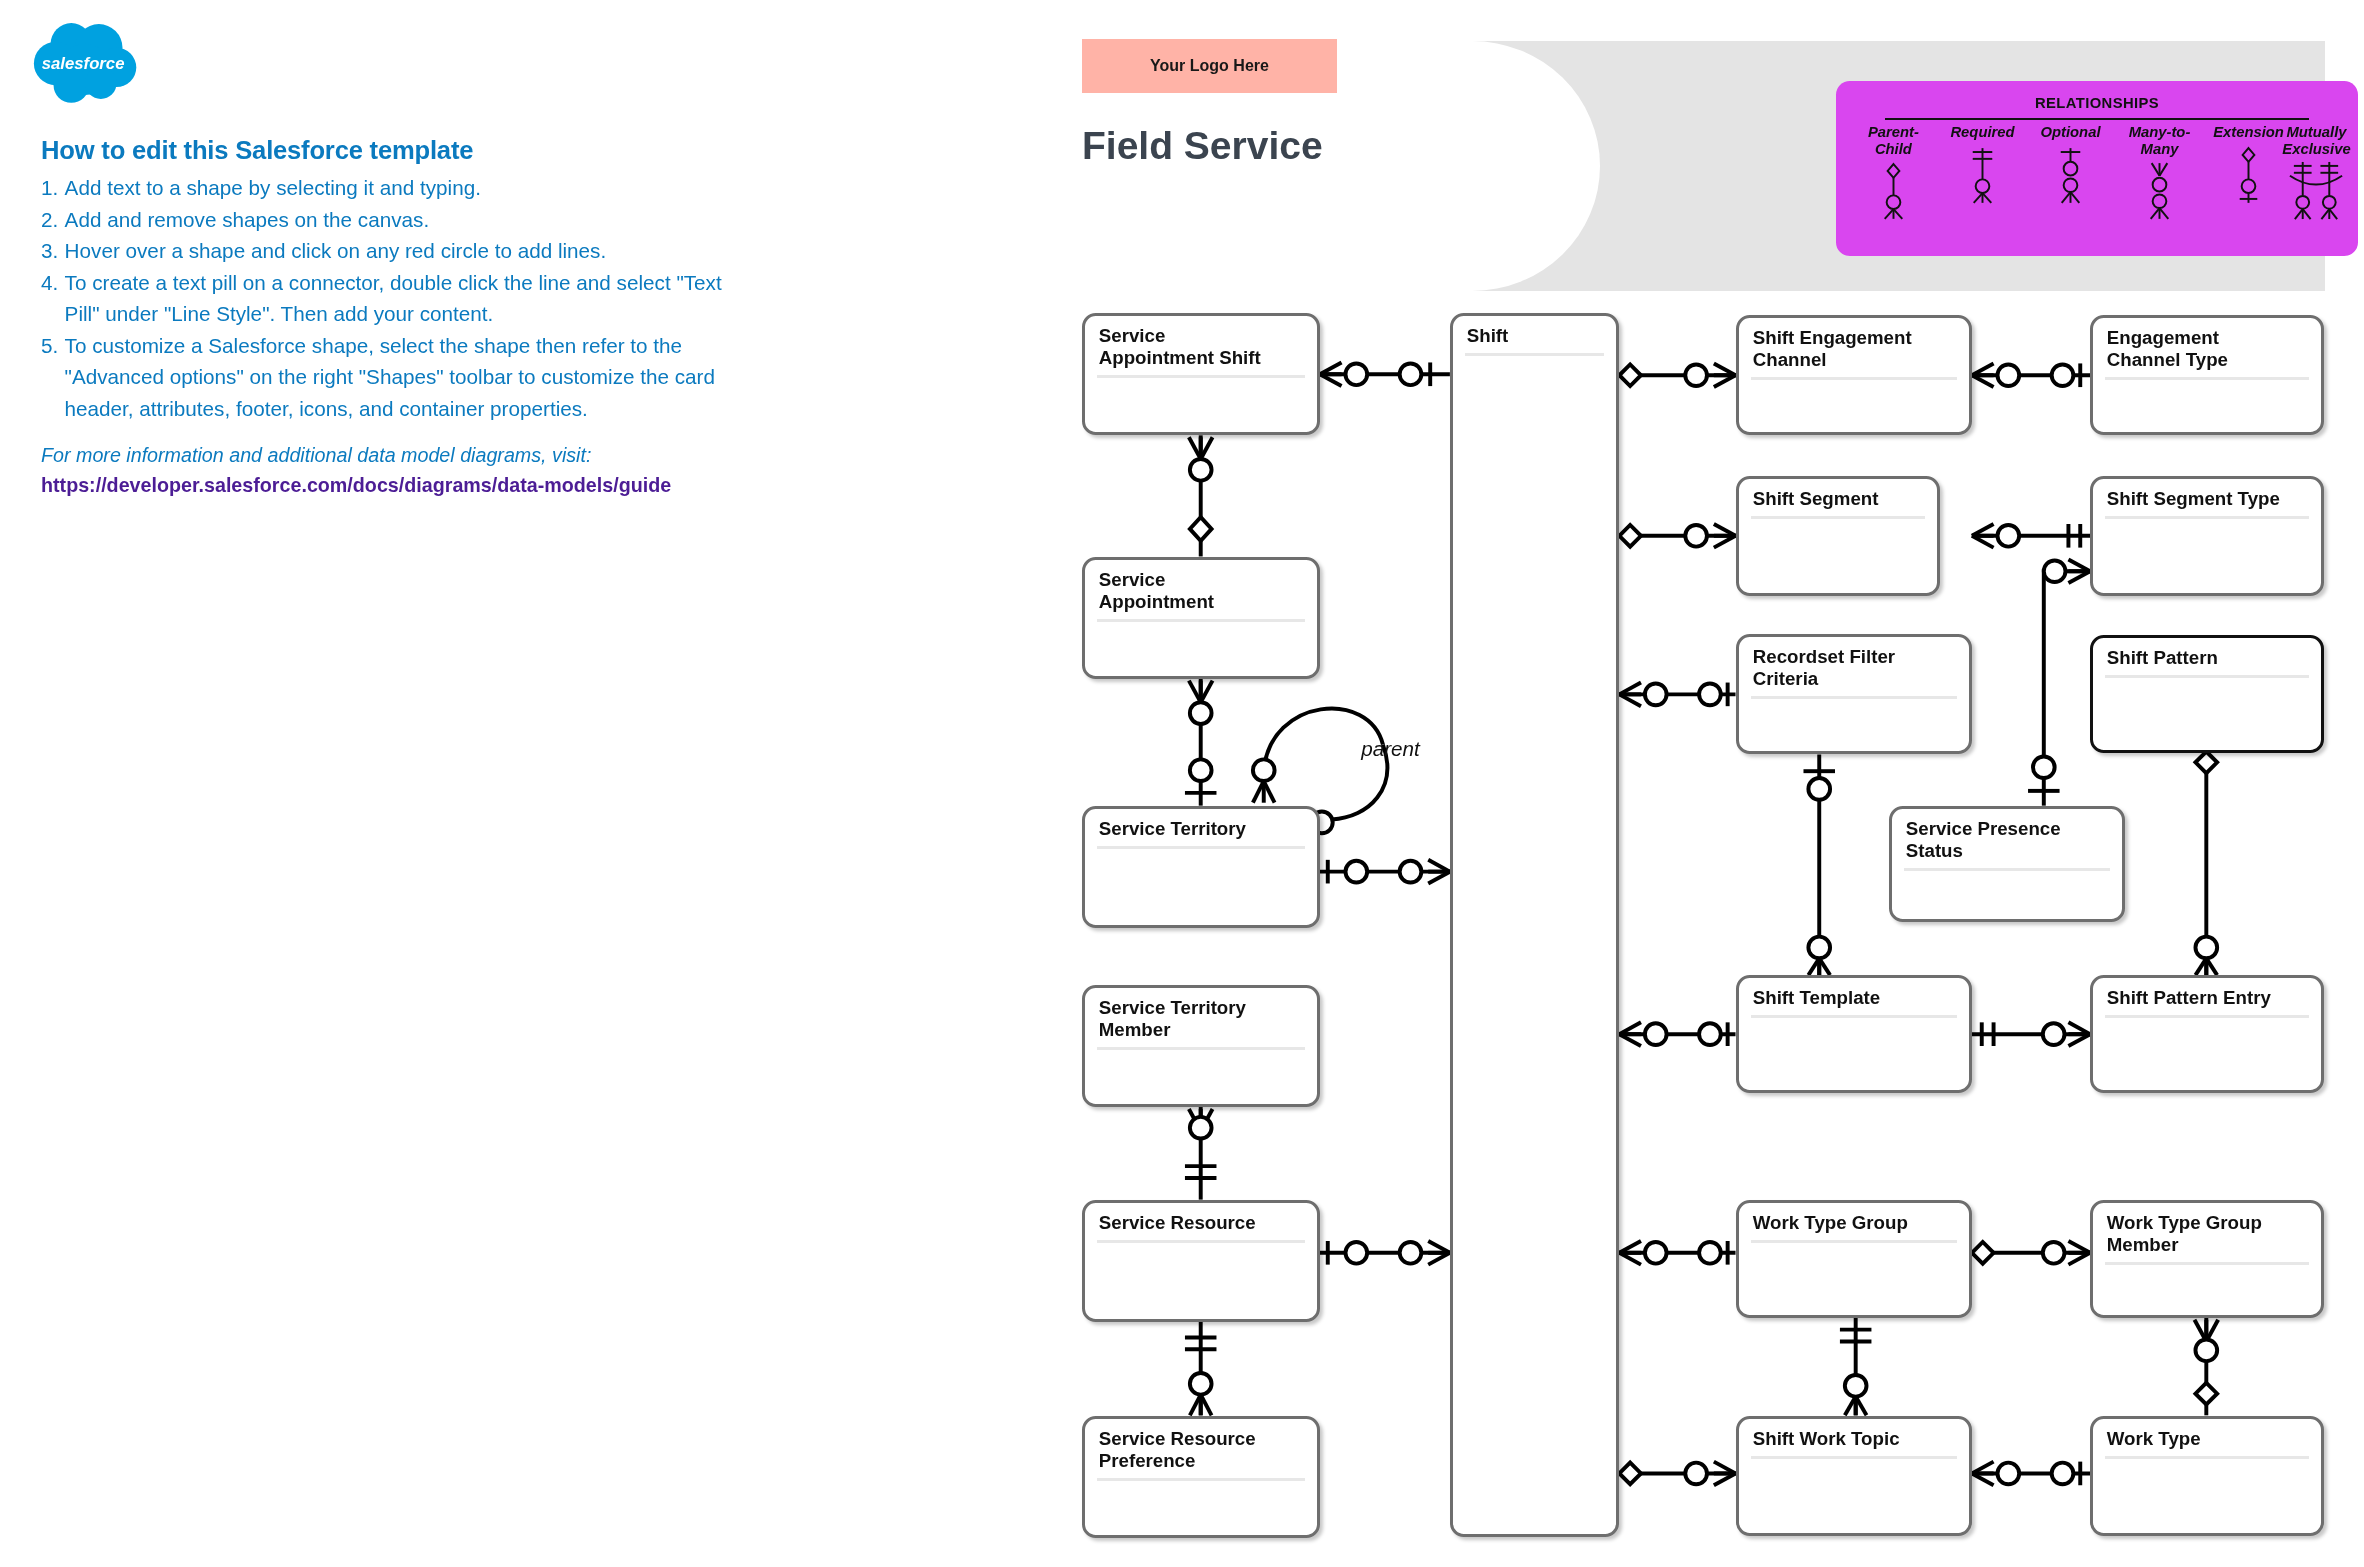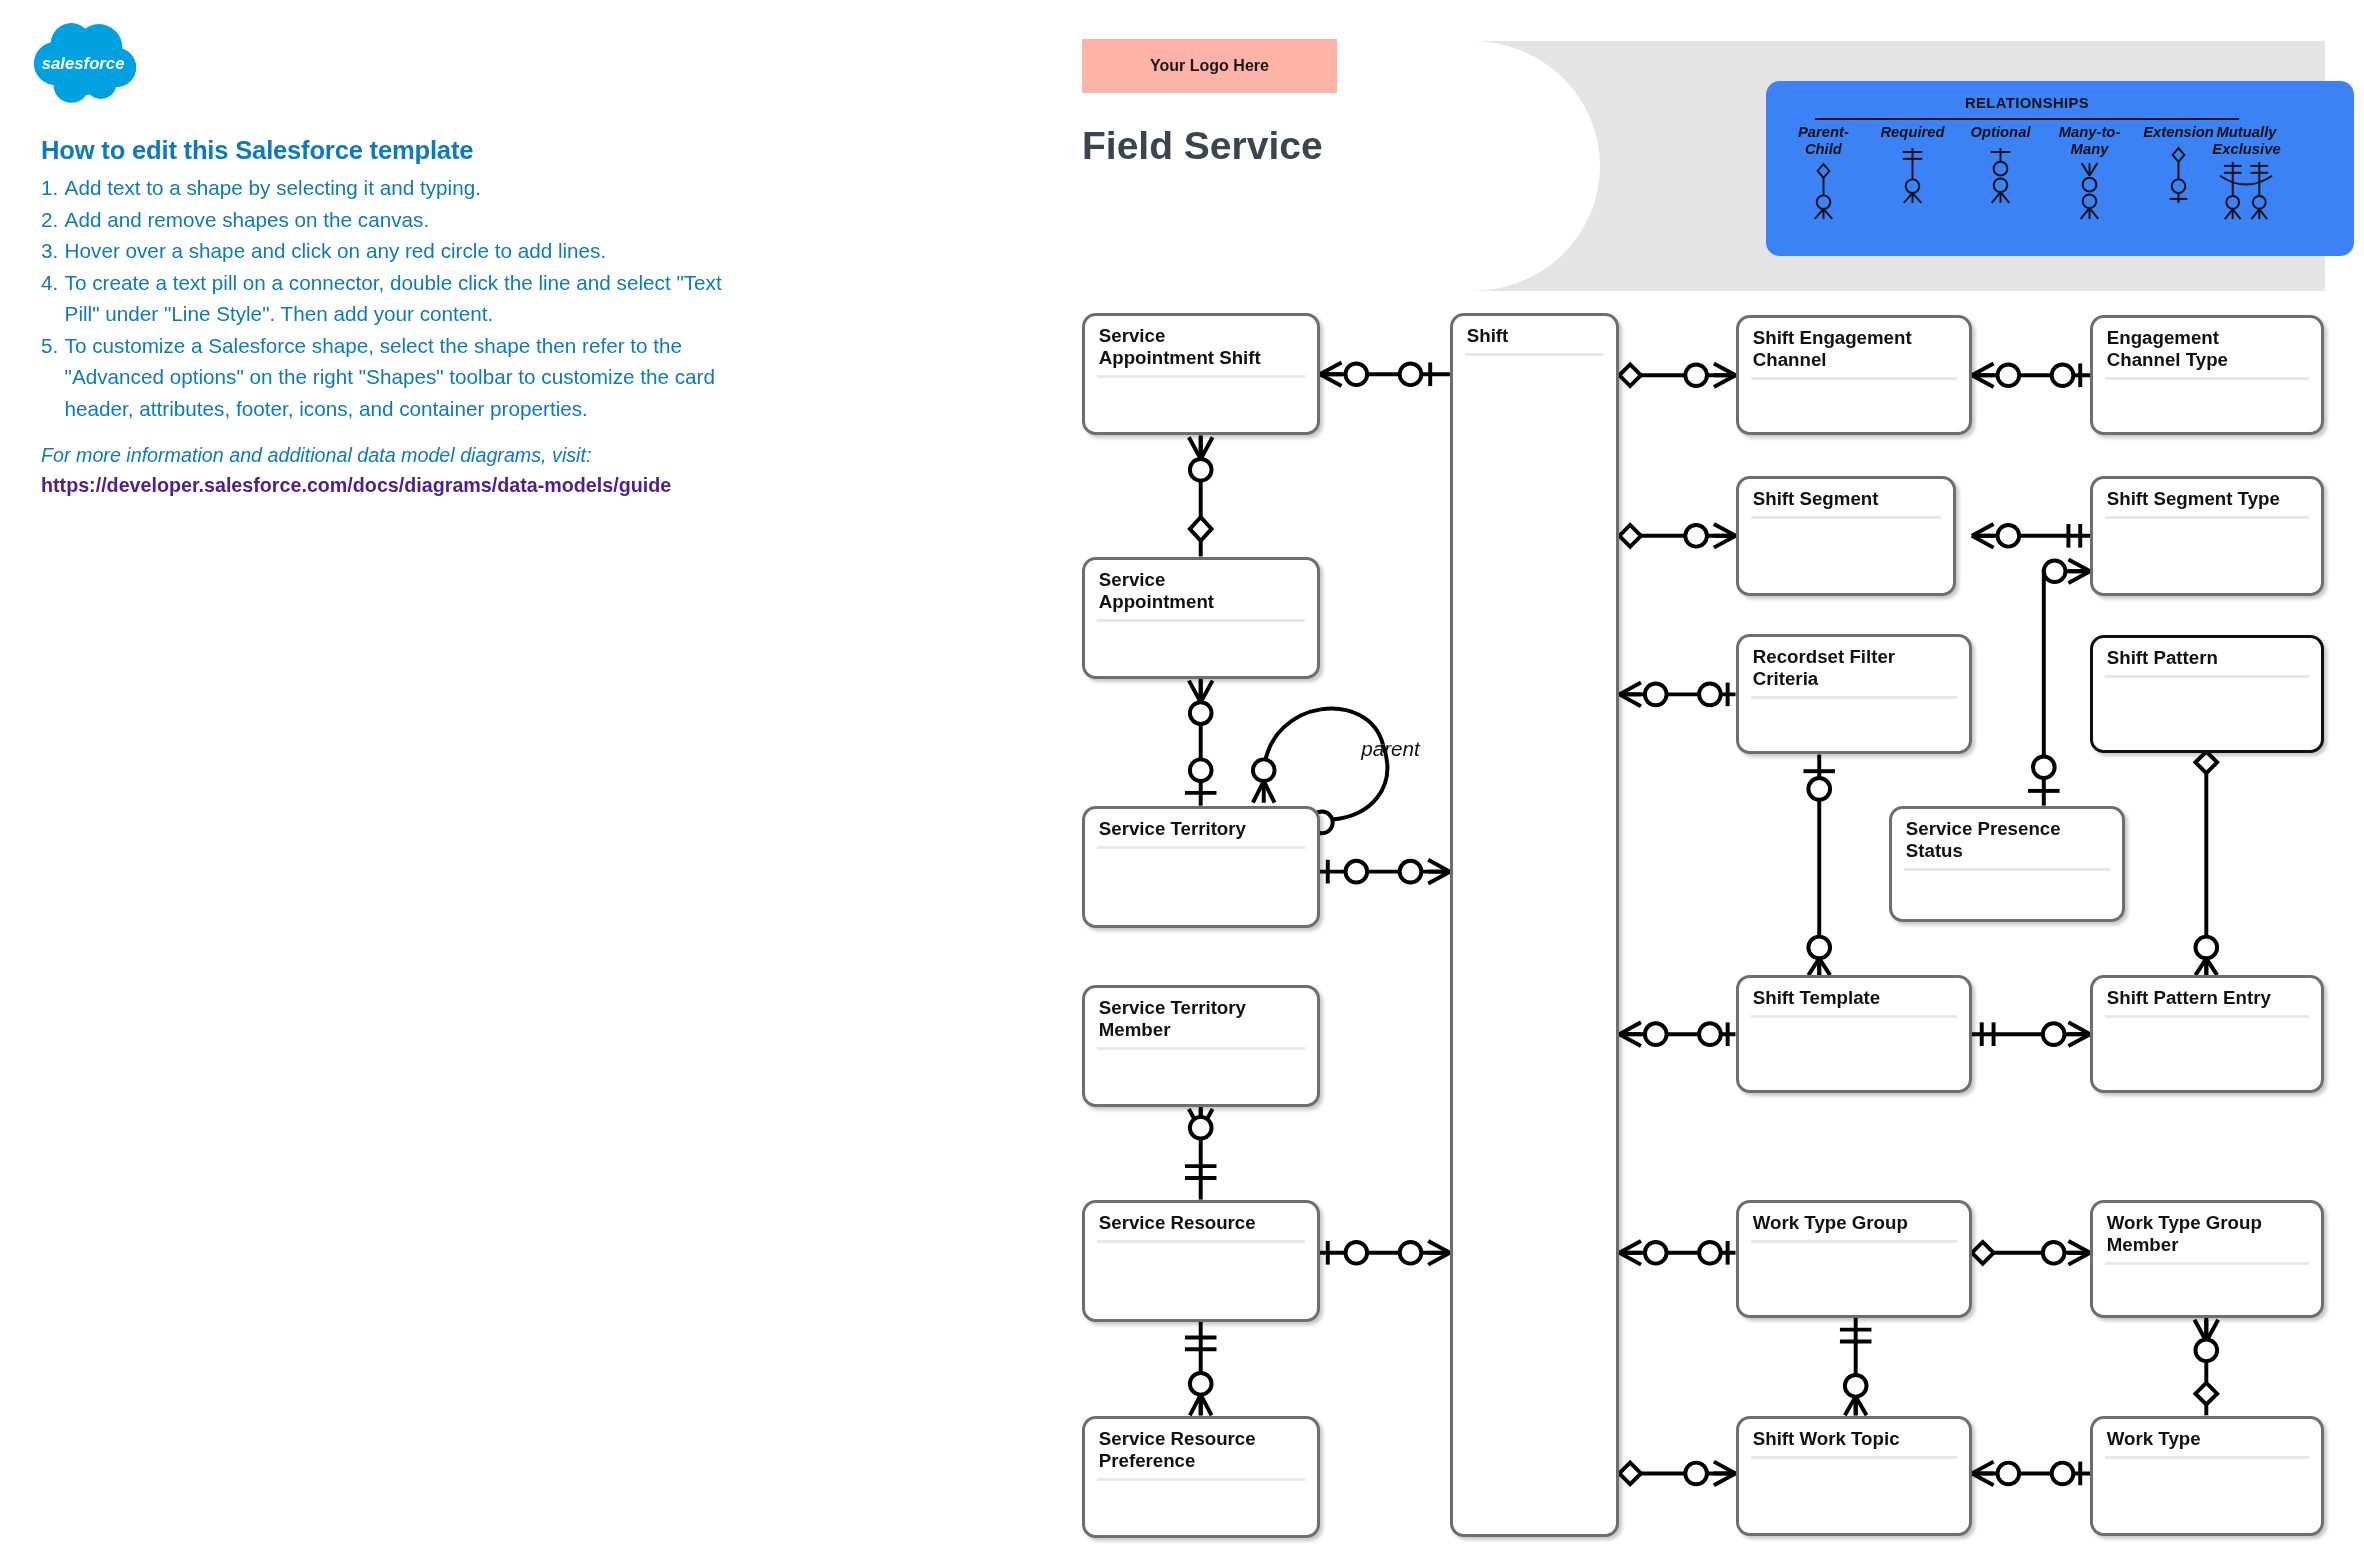--- a/index.html
+++ b/index.html
@@ -27,22 +27,22 @@
       background:#ffb3a7;display:flex;align-items:center;justify-content:center;
       font-size:16px;font-weight:bold;color:#181818;}
   #diagram-title{position:absolute;left:1082px;top:126px;width:512px;
       font-size:39px;font-weight:bold;line-height:39px;color:#3b444f;}
   #grey-banner{position:absolute;left:1473px;top:41px;width:852px;height:250px;
       background:#e4e4e4;}
   #grey-banner::before{content:"";position:absolute;left:-1px;top:0;width:128px;
       height:250px;background:#ffffff;border-radius:0 128px 128px 0 / 0 125px 125px 0;}
 
   
-  #legend{position:absolute;left:1766px;top:81px;width:588px;height:175px;
-      background:#3b82f6;border-radius:13.8px;}
+  #legend{position:absolute;left:1836px;top:81px;width:522px;height:175px;
+      background:#d946ef;border-radius:13.8px;}
   #legend-title{position:absolute;left:0;top:13.8px;width:522px;text-align:center;
       font-size:14.8px;font-weight:bold;letter-spacing:0.4px;color:#111;}
   #legend-rule{position:absolute;left:49px;top:37px;width:424px;height:2px;background:#111;}
   .legend-item{position:absolute;top:43px;width:99px;text-align:center;}
   .legend-label{font-size:14.8px;font-style:italic;font-weight:bold;color:#111;line-height:16.7px;}
   .legend-glyph{margin-top:3px;height:65px;}
 
   
   #erd{position:absolute;left:0;top:0;width:2364px;height:1567px;}
 
@@ -472,21 +472,21 @@
       <div class="edivider"></div>
     </div>
     <div class="entity two-line" style="left: 1736px; top: 315px; width: 236px; height: 120px;">
       <div class="ename">Shift Engagement<br>Channel</div>
       <div class="edivider"></div>
     </div>
     <div class="entity two-line" style="left: 2090px; top: 315px; width: 234px; height: 120px;">
       <div class="ename">Engagement<br>Channel Type</div>
       <div class="edivider"></div>
     </div>
-    <div class="entity one-line" style="left: 1736px; top: 476px; width: 220px; height: 120px;">
+    <div class="entity one-line" style="left: 1736px; top: 476px; width: 204px; height: 120px;">
       <div class="ename">Shift Segment</div>
       <div class="edivider"></div>
     </div>
     <div class="entity one-line" style="left: 2090px; top: 476px; width: 234px; height: 120px;">
       <div class="ename">Shift Segment Type</div>
       <div class="edivider"></div>
     </div>
     <div class="entity two-line" style="left: 1736px; top: 634px; width: 236px; height: 120px;">
       <div class="ename">Recordset Filter<br>Criteria</div>
       <div class="edivider"></div>

